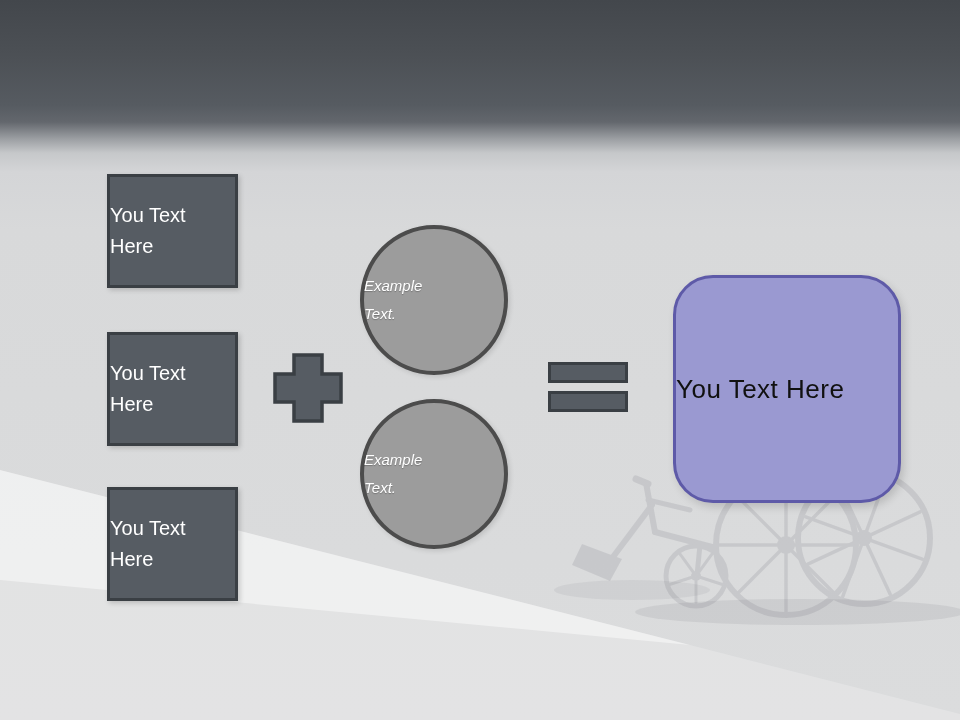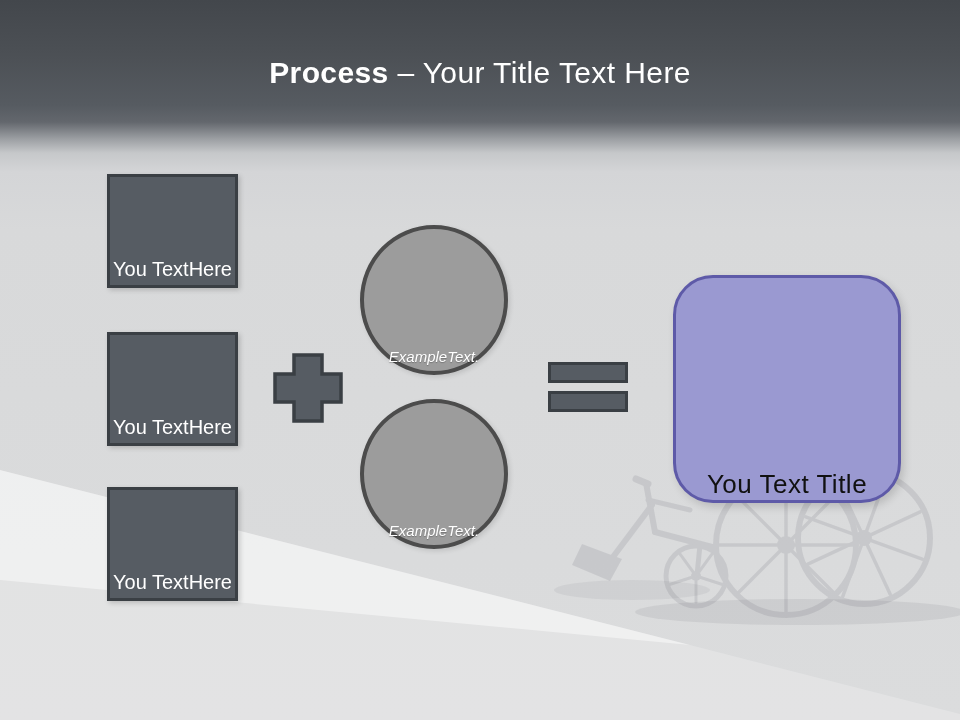--- a/index.html
+++ b/index.html
@@ -10,22 +10,22 @@
       #43474c 0px,#4c5055 55px,#565b61 105px,#63676d 122px,
       #9c9fa3 139px,#c6c8ca 153px,#d4d5d7 172px,#d8d9da 230px,#dbdcdd 720px);
   }
   .bg-art{position:absolute;left:0;top:0;z-index:1;}
   .title{
     position:absolute;z-index:6;left:0;top:56px;width:100%;text-align:center;
     color:#ffffff;font-size:30px;letter-spacing:.4px;white-space:pre;
   }
   .t-bold{font-weight:bold;}
   .shape{
-    position:absolute;z-index:4;display:flex;flex-direction:row;
-    align-items:flex-end;justify-content:center;text-align:center;box-sizing:border-box;
+    position:absolute;z-index:4;display:flex;flex-direction:column;
+    align-items:flex-start;justify-content:center;text-align:center;box-sizing:border-box;
   }
   .sq-box{
     left:107px;width:131px;height:114px;background:#565c63;border:3px solid #3a3f44;
     color:#ffffff;font-size:20px;line-height:1.55;box-shadow:2px 2px 5px rgba(0,0,0,.18);
   }
   .circle{
     left:360px;width:148px;height:150px;border-radius:50%;background:#9c9c9c;
     border:4px solid #4c4c4c;color:#ffffff;font-size:15px;font-weight:normal;font-style:italic;
     line-height:1.85;box-shadow:2px 2px 5px rgba(0,0,0,.12);
     text-shadow:0 1px 1px rgba(0,0,0,.25);
@@ -82,21 +82,20 @@
       <path d="M646,483 L655,532" stroke-width="6"></path>
       <path d="M636,479 L648,484" stroke-width="7"></path>
       <path d="M655,532 L716,548" stroke-width="6"></path>
       <path d="M700,545 L697,575" stroke-width="5"></path>
       <path d="M652,505 L613,557" stroke-width="6"></path>
       <path d="M648,500 L690,510" stroke-width="5"></path>
       <polygon points="582,544 622,559 610,581 572,565" fill="#63636f" stroke="none"></polygon>
     </g>
   </svg>
 
-  <div class="title"><span class="t-bold">Process</span><span class="t-rest"> – Your Title Text Here</span></div>
 
   <div class="shape sq-box" style="top:174px">
     <span class="ln">You Text</span>
     <span class="ln">Here</span>
   </div>
   <div class="shape sq-box" style="top:332px">
     <span class="ln">You Text</span>
     <span class="ln">Here</span>
   </div>
   <div class="shape sq-box" style="top:487px">
@@ -118,16 +117,16 @@
     <span class="ln">Example</span>
     <span class="ln">Text.</span>
   </div>
 
   <div class="eq-wrap">
     <div class="eq-bar b1"></div>
     <div class="eq-bar b2"></div>
   </div>
 
   <div class="shape result-box">
-    <span>You Text Title</span>
+    <span>You Text Here</span>
   </div>
 
 </div>
 
 </body></html>

